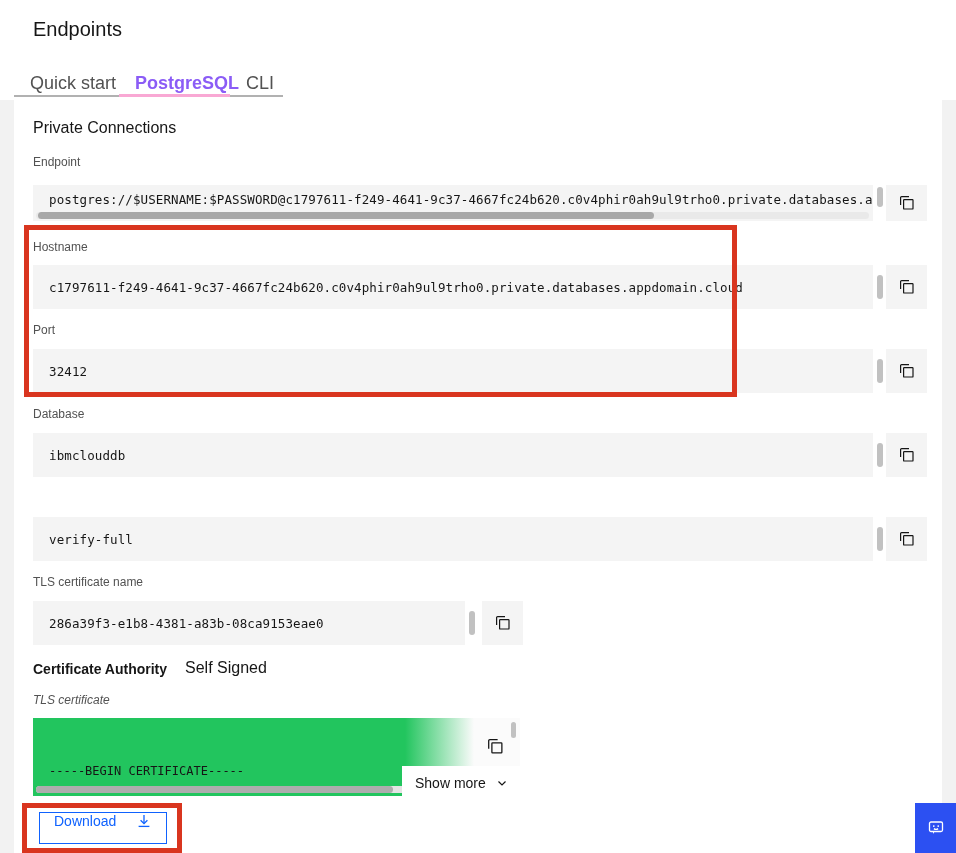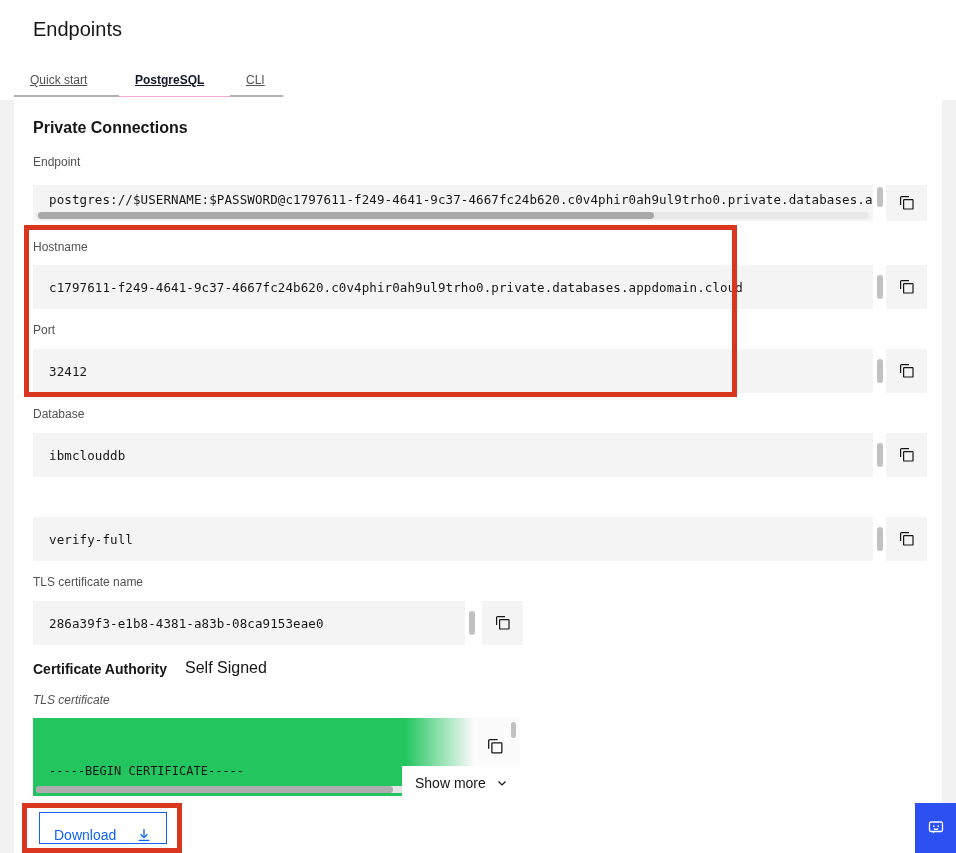--- a/index.html
+++ b/index.html
@@ -7,27 +7,27 @@
        font-family:"Liberation Sans",sans-serif;-webkit-font-smoothing:antialiased;}
   .page{position:relative;width:956px;height:853px;background:#fff;}
 
   .strip{position:absolute;top:100px;bottom:0;width:14px;background:#f2f2f2;}
   .strip-left{left:0;}
   .strip-right{left:942px;}
 
   .page-title{position:absolute;left:33px;top:18px;margin:0;font-size:20px;font-weight:400;color:#161616;}
 
   .tabs{position:absolute;left:14px;top:66px;display:flex;height:31px;}
-  .tab{box-sizing:border-box;padding:7px 0 0 16px;font-size:12px;color:#525252;
-       border-bottom:2px solid #b1b1b1;cursor:pointer;text-decoration:underline;}
+  .tab{box-sizing:border-box;padding:7px 0 0 16px;font-size:18px;color:#525252;
+       border-bottom:2px solid #b1b1b1;cursor:pointer;}
   .tab-quick{width:105px;}
-  .tab-pg{width:111px;font-weight:bold;color:#0f172a;border-bottom:1px solid #f9a8d4;}
+  .tab-pg{width:111px;font-weight:bold;color:#8b5cf6;border-bottom:3px solid #f9a8d4;}
   .tab-cli{width:53px;}
 
-  .section-heading{position:absolute;left:33px;top:119px;margin:0;font-size:16px;font-weight:bold;color:#161616;}
+  .section-heading{position:absolute;left:33px;top:119px;margin:0;font-size:16px;font-weight:normal;color:#161616;}
 
   .field-label{position:absolute;left:33px;font-size:12px;color:#525252;}
   .lbl-endpoint{top:155px;} .lbl-hostname{top:240px;} .lbl-port{top:323px;}
   .lbl-database{top:407px;} .lbl-ssl{top:491px;margin-top:48px;} .lbl-tlsname{top:575px;} .lbl-tlscert{top:693px;font-style:italic;}
 
   .code-field{position:absolute;left:33px;background:#f4f4f4;box-sizing:border-box;
        font-family:"DejaVu Sans Mono",monospace;font-size:12.5px;letter-spacing:.1px;color:#161616;
        white-space:nowrap;overflow:hidden;}
   .row44{height:44px;width:840px;display:flex;align-items:center;padding-left:16px;}
   .f-endpoint{top:185px;height:36px;width:840px;padding:7px 0 0 16px;}
@@ -67,21 +67,21 @@
        padding:0;cursor:pointer;z-index:3;}
   .cert-vthumb2{position:absolute;left:511px;top:722px;width:5px;height:16px;border-radius:3px;background:#c1c1c1;}
   .cert-hscroll{position:absolute;left:36px;top:786px;width:372px;height:7px;background:#e4e4e4;border-radius:4px;}
   .cert-hthumb{position:absolute;left:0;top:0;height:7px;width:96%;border-radius:4px;background:#adadad;}
 
   .show-more{position:absolute;left:402px;top:766px;width:118px;height:34px;background:#fff;border:none;
        display:flex;align-items:center;gap:10px;padding:0 0 0 13px;font-size:14px;color:#161616;
        cursor:pointer;font-family:"Liberation Sans",sans-serif;z-index:2;}
 
   .download-btn{position:absolute;left:39px;top:812px;width:128px;height:32px;background:#fff;
-       border:1px solid #0f62fe;color:#0f62fe;font-size:14px;display:flex;align-items:flex-end;
+       border:1px solid #0f62fe;color:#0f62fe;font-size:14px;display:flex;align-items:flex-start;
        justify-content:space-between;padding:0 14px;box-sizing:border-box;cursor:pointer;
        font-family:"Liberation Sans",sans-serif;}
 
   .annotation{position:absolute;border:5px solid #d9351f;box-sizing:border-box;pointer-events:none;z-index:4;}
   .annotation-1{left:24px;top:225px;width:713px;height:172px;}
   .annotation-2{left:22px;top:803px;width:160px;height:50px;}
 
   .chat-btn{position:absolute;left:915px;top:803px;width:41px;height:50px;background:#2c50f2;border:none;
        display:flex;align-items:center;justify-content:center;cursor:pointer;z-index:5;padding:0;}
 

